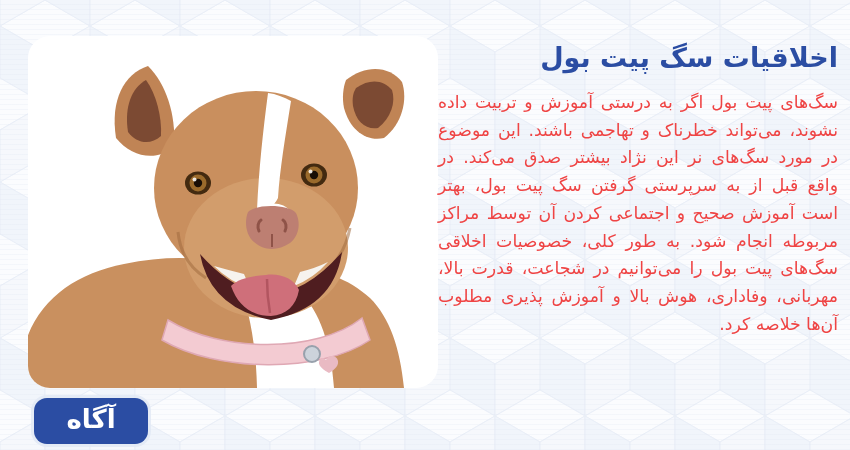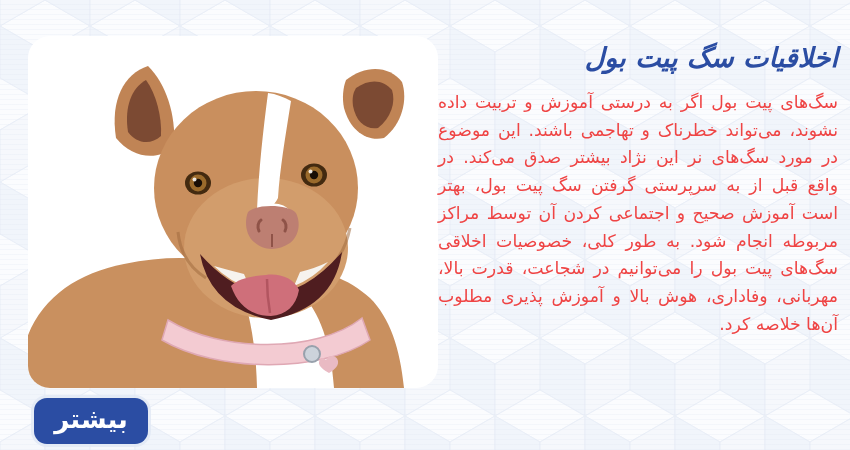--- a/index.html
+++ b/index.html
@@ -38,21 +38,20 @@
     width: 400px;
     direction: rtl;
   }
   .page-title {
     margin: 0 0 16px 0;
     color: #2b4da3;
     font-size: 27px;
     font-weight: bold;
     text-align: right;
     letter-spacing: -0.5px;
-    font-style: italic;
   }
   .body-text {
     margin: 0;
     color: #ef4444;
     font-size: 17.3px;
     line-height: 27.7px;
     text-align: justify;
     text-align-last: right;
     font-weight: 500;
   }
@@ -153,16 +152,16 @@
       <path d="M298,324 c2,-6 11,-5 12,1 c1,6 -6,10 -9,12 c-4,-2 -11,-7 -10,-11 c1,-5 5,-5 7,-2 z" fill="#e9bac3"></path>
     </svg>
   </div>
 
   <div class="content">
     <h1 class="page-title">اخلاقیات سگ پیت بول</h1>
     <p class="body-text">سگ‌های پیت بول اگر به درستی آموزش و تربیت داده نشوند، می‌تواند خطرناک و تهاجمی باشند. این موضوع در مورد سگ‌های نر این نژاد بیشتر صدق می‌کند. در واقع قبل از به سرپرستی گرفتن سگ پیت بول، بهتر است آموزش صحیح و اجتماعی کردن آن توسط مراکز مربوطه انجام شود. به طور کلی، خصوصیات اخلاقی سگ‌های پیت بول را می‌توانیم در شجاعت، قدرت بالا، مهربانی، وفاداری، هوش بالا و آموزش پذیری مطلوب آن‌ها خلاصه کرد.</p>
   </div>
 
   <div class="logo-badge">
-    <span class="logo-text">بیشتر</span>
+    <span class="logo-text">آگاه</span>
   </div>
 
 </div>
 
 </body></html>

